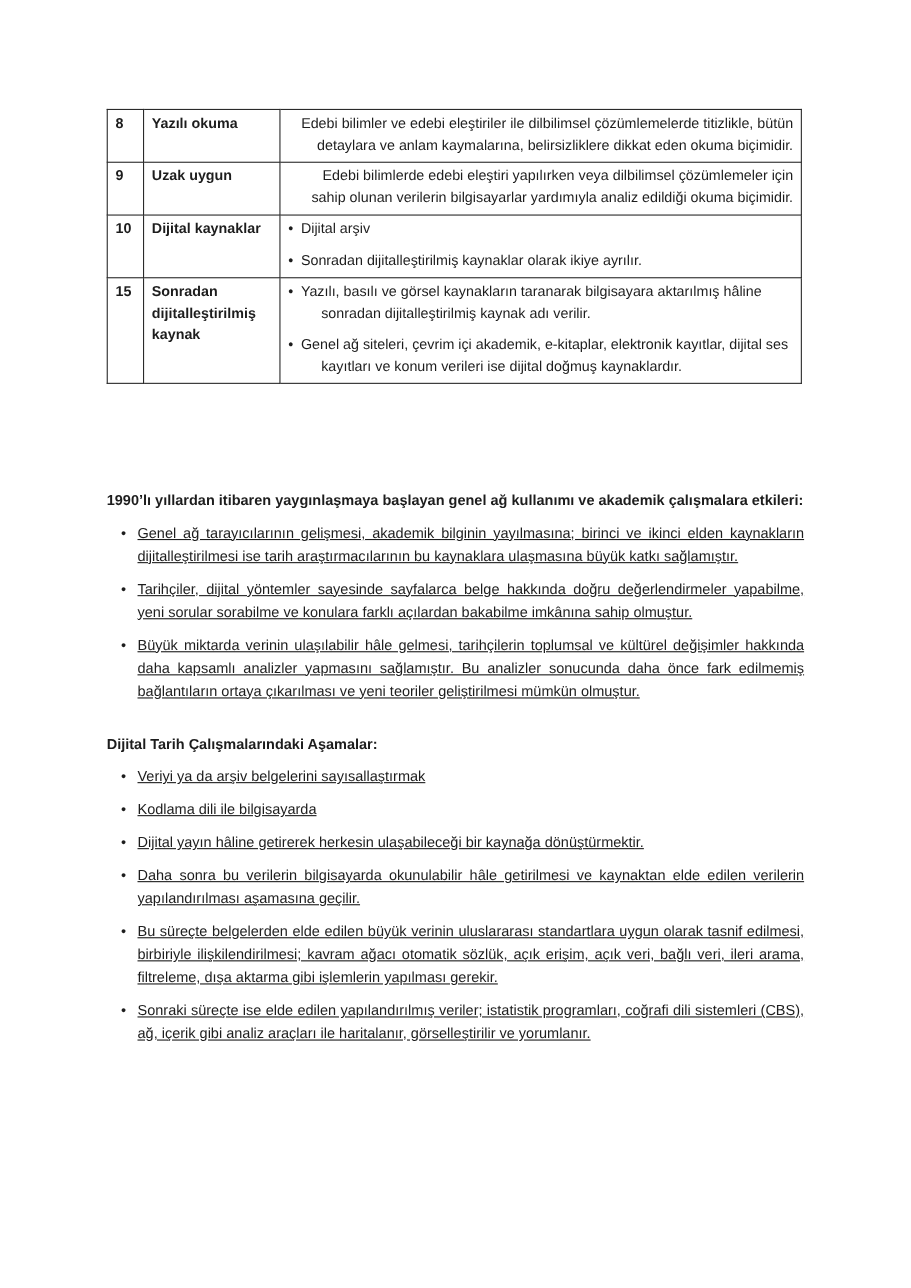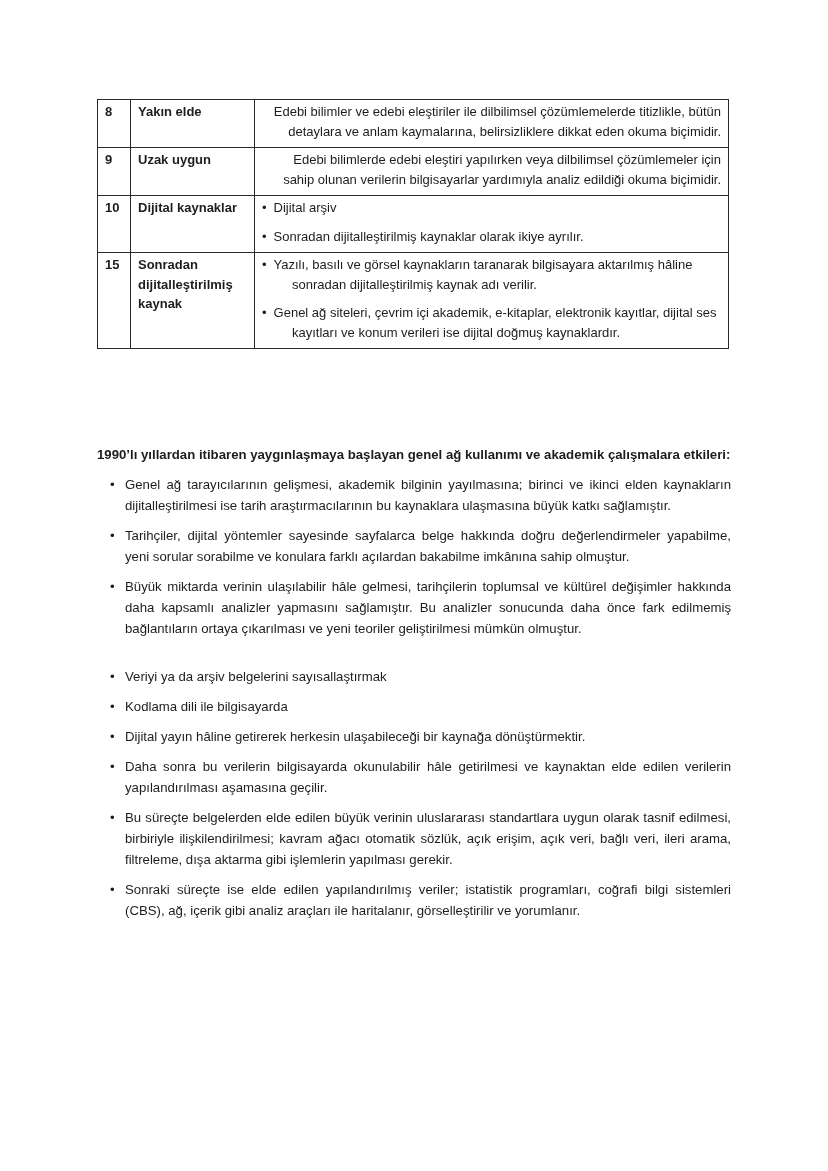--- a/index.html
+++ b/index.html
@@ -56,37 +56,37 @@
     margin: 0;
     padding: 0 0 0 13px;
   }
   ul.blist li {
     display: flex;
     margin: 0 0 9px 0;
     font-size: 13.2px;
     line-height: 21px;
   }
   .marker { flex: none; width: 15px; }
-  .btext  { flex: 1; text-align: justify; }
+  .btext  { flex: 1; text-align: justify; text-decoration: underline; }
 </style>
 </head>
 <body>
 
 <div class="page">
 
   <table class="def-table">
     <colgroup>
         <col class="c-num">
         <col class="c-term">
         <col class="c-desc">
       </colgroup>
     <tbody>
       <tr>
         <td class="num">8</td>
-        <td class="term">Yakın elde</td>
+        <td class="term">Yazılı okuma</td>
         <td class="desc">
           <p class="dpar">Edebi bilimler ve edebi eleştiriler ile dilbilimsel çözümlemelerde titizlikle, bütün detaylara ve anlam kaymalarına, belirsizliklere dikkat eden okuma biçimidir.</p>
         </td>
       </tr>
       <tr>
         <td class="num">9</td>
         <td class="term">Uzak uygun</td>
         <td class="desc">
           <p class="dpar">Edebi bilimlerde edebi eleştiri yapılırken veya dilbilimsel çözümlemeler için sahip olunan verilerin bilgisayarlar yardımıyla analiz edildiği okuma biçimidir.</p>
         </td>
@@ -122,20 +122,21 @@
           <span class="btext">Tarihçiler, dijital yöntemler sayesinde sayfalarca belge hakkında doğru değerlendirmeler yapabilme, yeni sorular sorabilme ve konulara farklı açılardan bakabilme imkânına sahip olmuştur.</span>
         </li>
       <li>
           <span class="marker">•</span>
           <span class="btext">Büyük miktarda verinin ulaşılabilir hâle gelmesi, tarihçilerin toplumsal ve kültürel değişimler hakkında daha kapsamlı analizler yapmasını sağlamıştır. Bu analizler sonucunda daha önce fark edilmemiş bağlantıların ortaya çıkarılması ve yeni teoriler geliştirilmesi mümkün olmuştur.</span>
         </li>
     </ul>
   </section>
 
   <section class="block block-2">
+    <h2 class="heading">Dijital Tarih Çalışmalarındaki Aşamalar:</h2>
     <ul class="blist">
       <li>
           <span class="marker">•</span>
           <span class="btext">Veriyi ya da arşiv belgelerini sayısallaştırmak</span>
         </li>
       <li>
           <span class="marker">•</span>
           <span class="btext">Kodlama dili ile bilgisayarda</span>
         </li>
       <li>
@@ -145,18 +146,18 @@
       <li>
           <span class="marker">•</span>
           <span class="btext">Daha sonra bu verilerin bilgisayarda okunulabilir hâle getirilmesi ve kaynaktan elde edilen verilerin yapılandırılması aşamasına geçilir.</span>
         </li>
       <li>
           <span class="marker">•</span>
           <span class="btext">Bu süreçte belgelerden elde edilen büyük verinin uluslararası standartlara uygun olarak tasnif edilmesi, birbiriyle ilişkilendirilmesi; kavram ağacı otomatik sözlük, açık erişim, açık veri, bağlı veri, ileri arama, filtreleme, dışa aktarma gibi işlemlerin yapılması gerekir.</span>
         </li>
       <li>
           <span class="marker">•</span>
-          <span class="btext">Sonraki süreçte ise elde edilen yapılandırılmış veriler; istatistik programları, coğrafi bilgi sistemleri (CBS), ağ, içerik gibi analiz araçları ile haritalanır, görselleştirilir ve yorumlanır.</span>
+          <span class="btext">Sonraki süreçte ise elde edilen yapılandırılmış veriler; istatistik programları, coğrafi dili sistemleri (CBS), ağ, içerik gibi analiz araçları ile haritalanır, görselleştirilir ve yorumlanır.</span>
         </li>
     </ul>
   </section>
 
 </div>
 
 </body></html>

